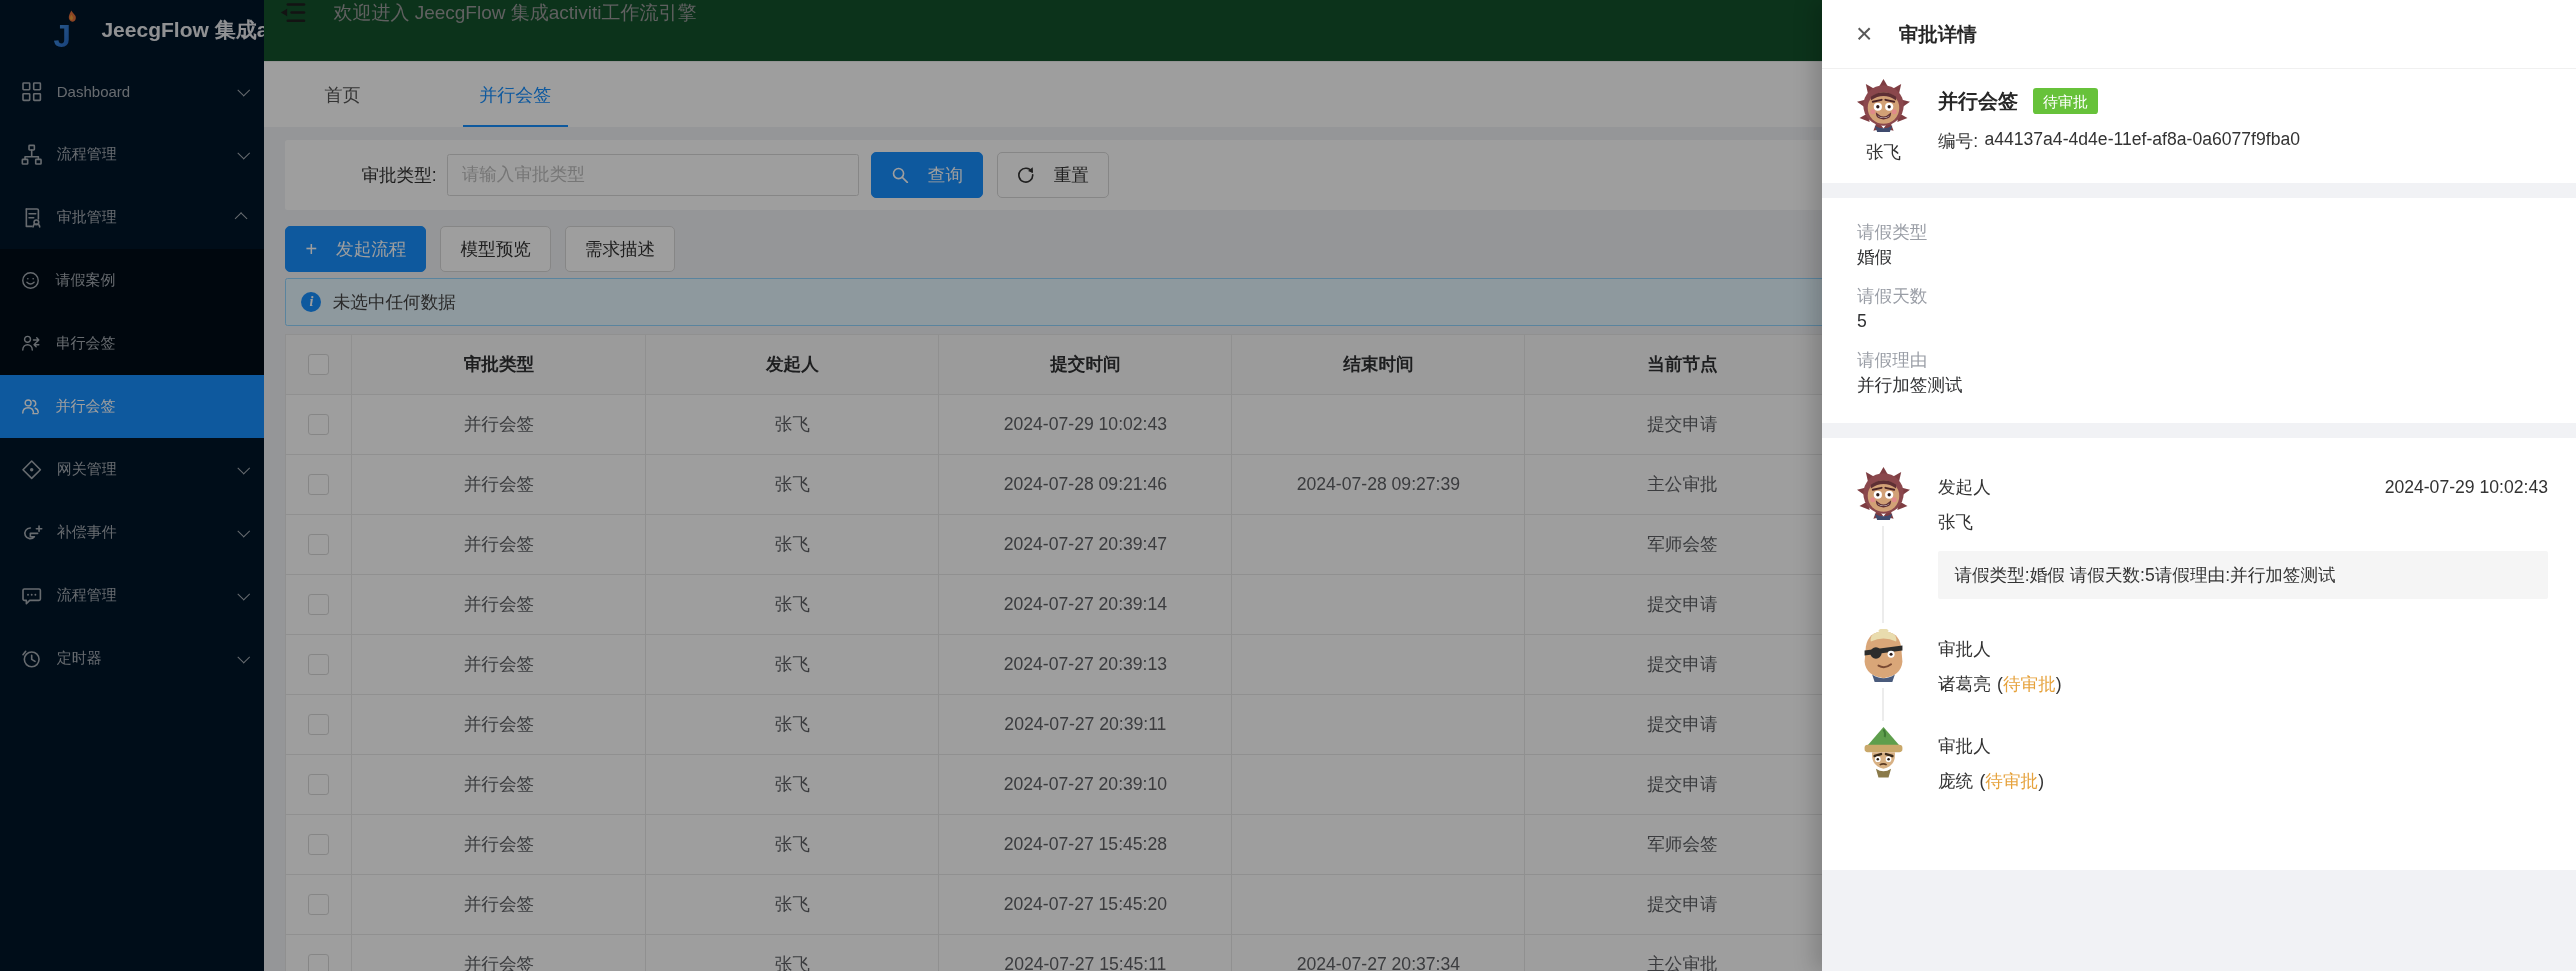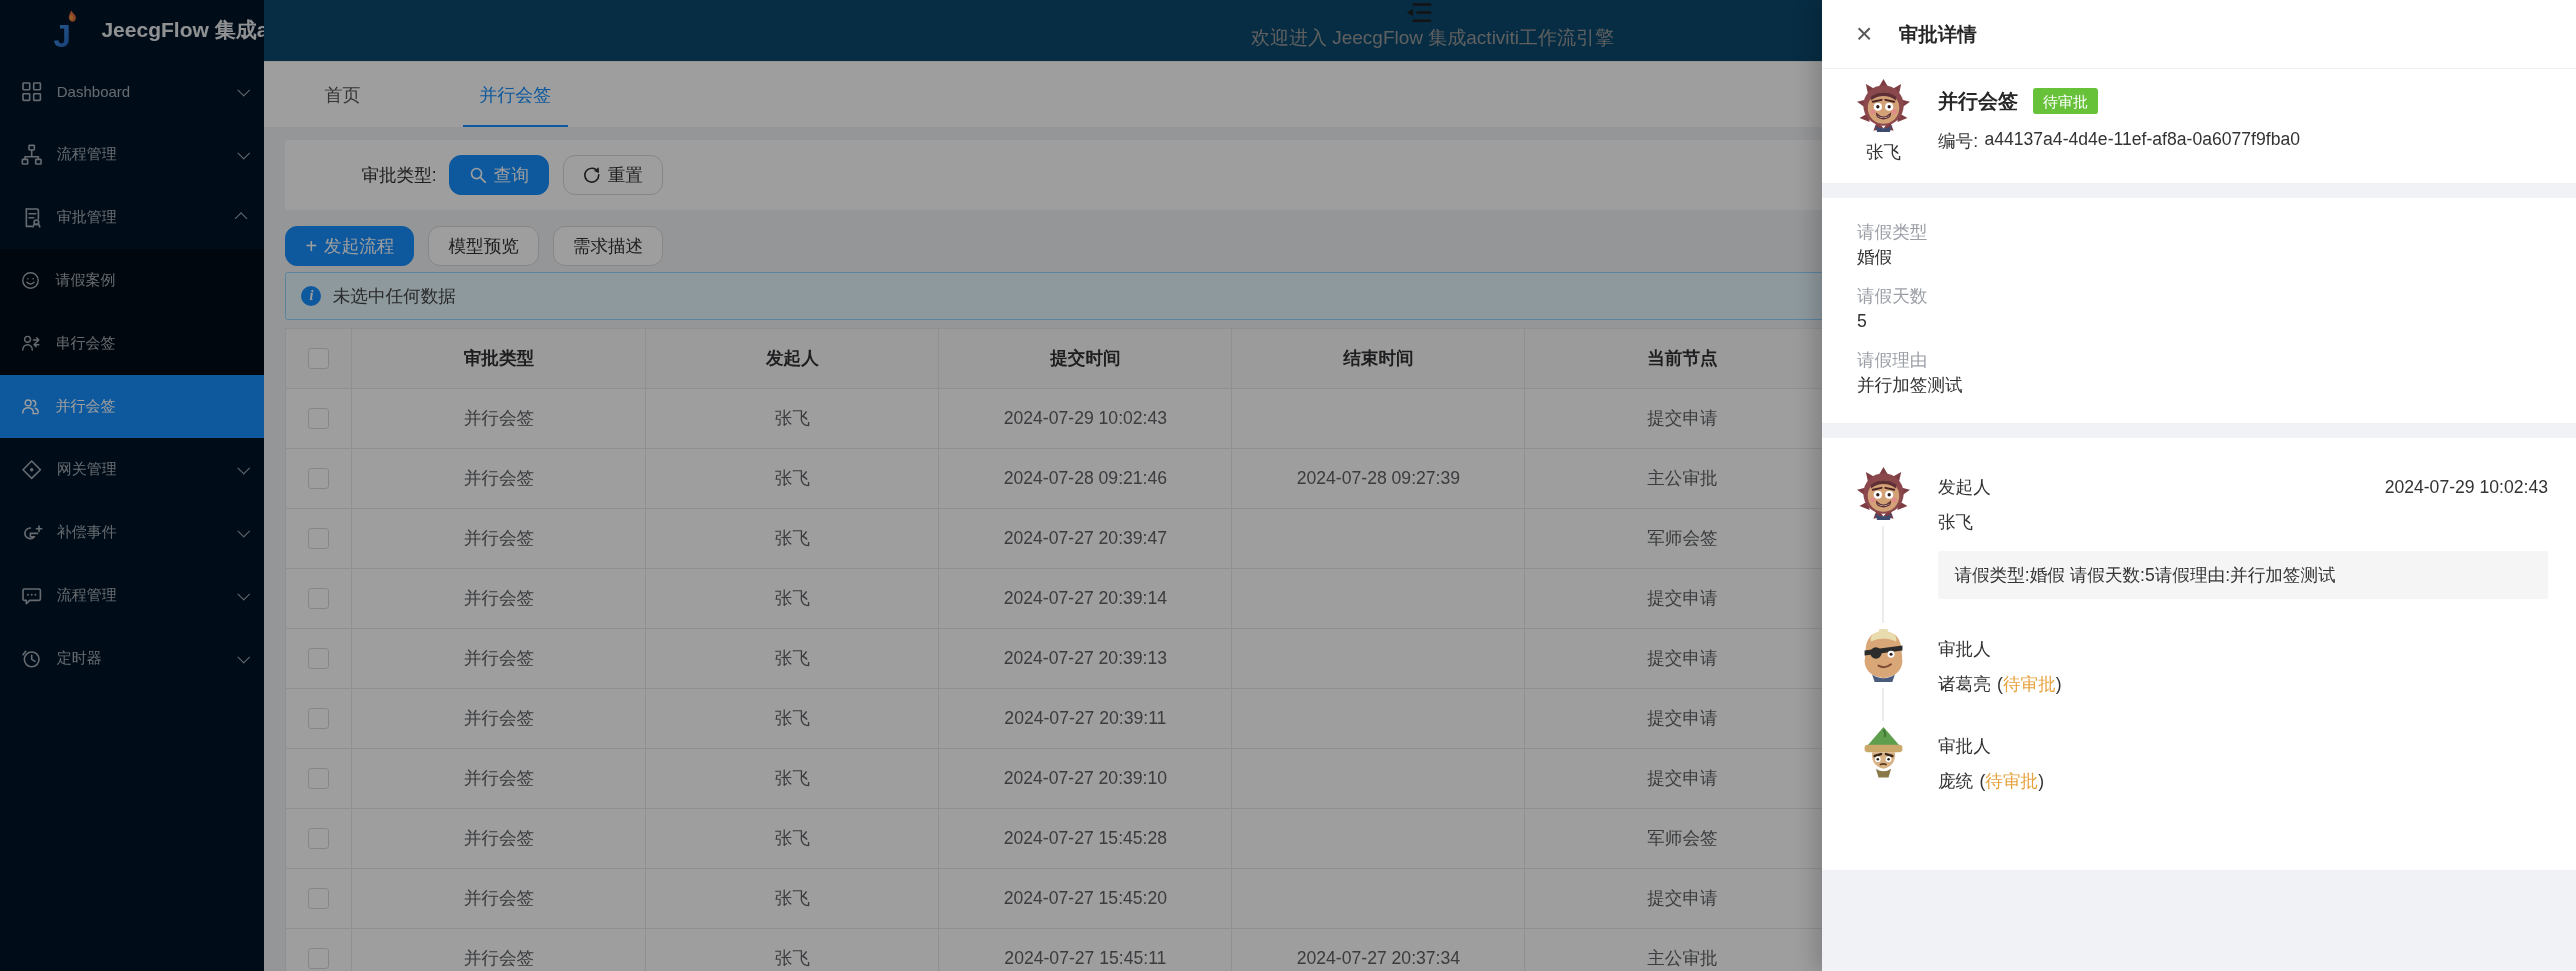--- a/index.html
+++ b/index.html
@@ -20,34 +20,34 @@
   .caret.down{transform:rotate(45deg) translateY(-1.9px);}
   .caret.up{transform:rotate(-135deg) translateY(-1.9px);}
   .submenu{background:var(--submenu-bg,#000c17);}
   .mi.sub{}
   .mi.sub .ic{width:19px;height:19px;margin-right:15px;}
   .mi.active{background:var(--primary,#1890ff);color:#fff;}
   svg.icon{stroke:currentColor;fill:none;stroke-width:2.4;stroke-linecap:round;stroke-linejoin:round;width:100%;height:100%;}
 
   
   .main{position:absolute;left:264px;top:0;right:0;height:100%;}
-  .topbar{height:62px;background:#0c4a6e;display:flex;align-items:center;padding:0 16.4px;border-bottom:0.6px solid #f0f0f0;flex-direction:column;}
+  .topbar{height:62px;background:#14532d;display:flex;padding:0 16.4px;border-bottom:0.6px solid #f0f0f0;}
   .fold{width:28px;height:25px;cursor:pointer;flex:0 0 auto;}
   .welcome{margin-left:25px;font-size:19px;color:#9b9b9b;white-space:nowrap;}
   .tabsbar{height:65px;background:#fff;display:flex;align-items:stretch;padding-left:44px;box-shadow:0 1.9px 5px rgba(0,0,0,.06);}
   .tab{display:flex;align-items:center;padding:0 16.4px;margin-right:86px;font-size:18px;color:#555;position:relative;cursor:pointer;}
   .tab.active{color:var(--primary,#1890ff);}
   .tab.active::after{content:"";position:absolute;left:0;right:0;bottom:0;height:2.5px;background:var(--primary,#1890ff);}
 
   .content{position:absolute;left:0;right:0;top:127px;bottom:0;padding:12.6px 21.4px 0;background:var(--page-bg,#f0f2f5);overflow:hidden;}
   .querycard{background:#fff;border-radius:2.5px;height:70px;display:flex;align-items:center;padding-left:76px;}
   .q-label{font-size:17.6px;color:#333;}
   .q-input{margin-left:10px;width:412px;height:42px;border:1.3px solid #d9d9d9;border-radius:2.5px;background:#fff;padding:0 14px;font-size:17.6px;color:#333;font-family:inherit;outline:none;}
   .q-input::placeholder{color:#bfbfbf;}
-  .btn{height:40px;border-radius:12px;display:inline-flex;align-items:center;justify-content:center;font-size:17.6px;cursor:pointer;border:1.3px solid #d9d9d9;background:#fff;color:#333;padding:0 19px;gap:7px;font-family:inherit;}
+  .btn{height:46px;border-radius:5px;display:inline-flex;align-items:center;justify-content:center;font-size:17.6px;cursor:pointer;border:1.3px solid #d9d9d9;background:#fff;color:#333;padding:0 19px;gap:19px;font-family:inherit;}
   .btn.primary{background:var(--primary,#1890ff);border-color:var(--primary,#1890ff);color:#fff;}
   .q-search{margin-left:12.6px;}
   .q-reset{margin-left:14px;}
   .toolbar{margin-top:16.4px;display:flex;gap:14px;}
   .plus-glyph{font-size:20px;line-height:1;}
   .alert{margin-top:6.3px;height:48px;background:var(--alert-bg,#e6f7ff);border:1.3px solid var(--alert-border,#91d5ff);border-radius:2.5px;display:flex;align-items:center;padding:0 15px;gap:11.3px;}
   .alert .info-ic{width:20px;height:20px;border-radius:50%;background:var(--primary,#1890ff);color:#fff;display:flex;align-items:center;justify-content:center;font-size:14px;font-style:italic;font-weight:bold;font-family:"Liberation Serif","DejaVu Serif",serif;flex:0 0 auto;}
   .alert .atext{font-size:17.6px;color:#444;}
 
   table.grid{margin-top:7.6px;border-collapse:collapse;width:1554px;background:#fff;table-layout:fixed;}
@@ -308,20 +308,21 @@
           <span>首页</span>
         </div>
       <div class="tab active">
           <span>并行会签</span>
         </div>
     </div>
 
     <div class="content">
       <div class="querycard">
         <span class="q-label">审批类型:</span>
+        <input class="q-input" placeholder="请输入审批类型" style="">
         <button class="btn primary q-search">
           <svg width="17.6" height="17.6" viewBox="0 0 28 28">
               <circle cx="12" cy="12" r="8" stroke="#fff" stroke-width="2.6" fill="none"></circle>
               <path d="M18 18 L26 26" stroke="#fff" stroke-width="2.6" stroke-linecap="round"></path>
             </svg>
           <span>查询</span>
         </button>
         <button class="btn q-reset">
           <svg width="17.6" height="17.6" viewBox="0 0 28 28">
               <path d="M23.5 9 A11 11 0 1 0 25 14" stroke="#333" stroke-width="2.6" fill="none" stroke-linecap="round"></path>

